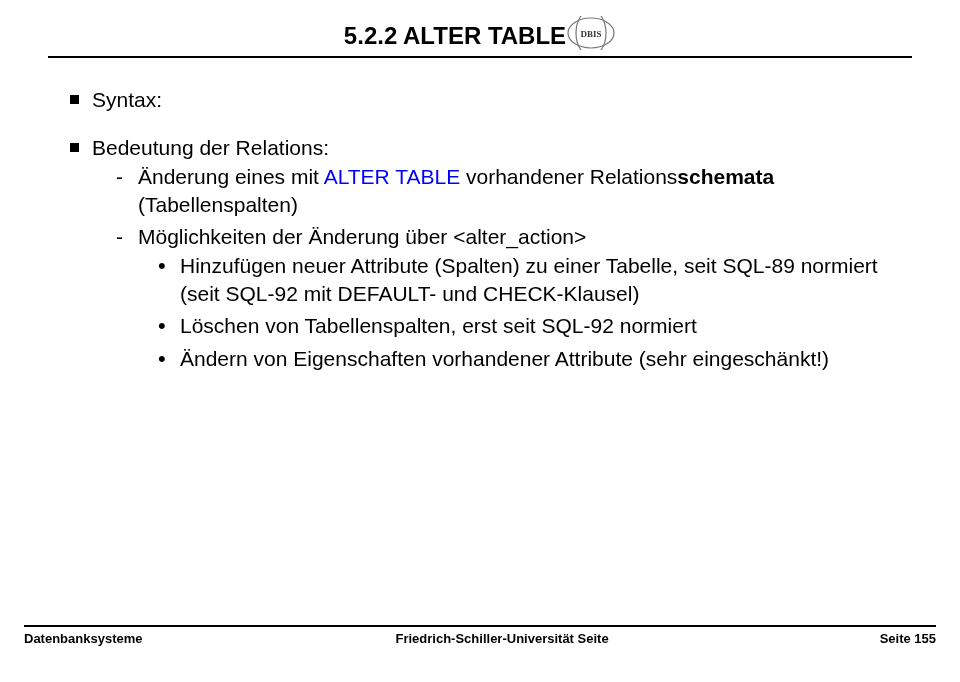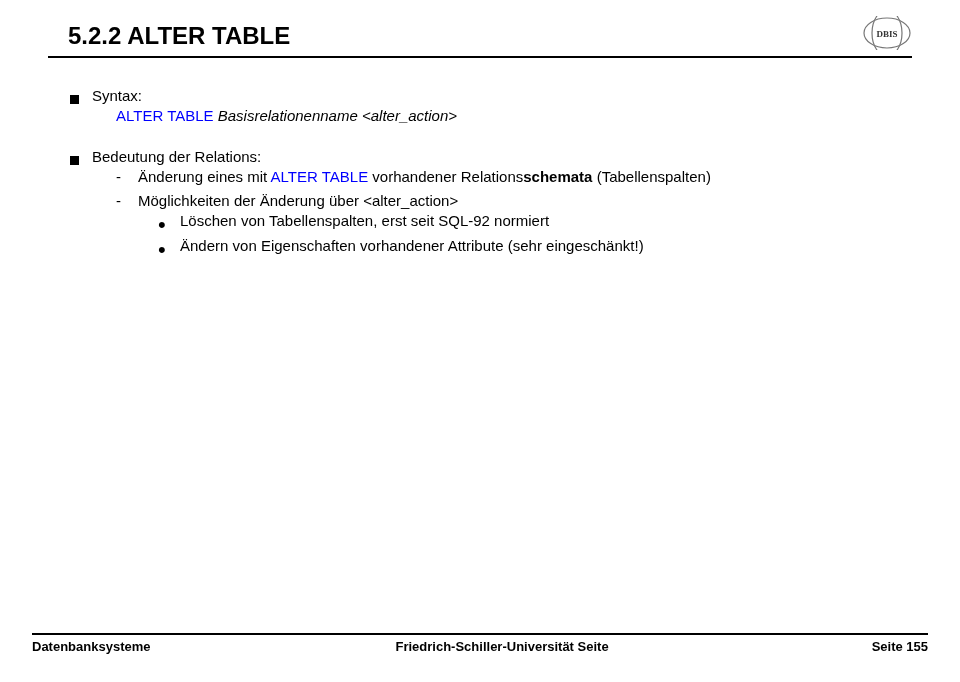--- a/index.html
+++ b/index.html
@@ -9,42 +9,41 @@
     background: #ffffff;
     font-family: Arial, Helvetica, sans-serif;
     position: relative;
     color: #000;
   }
   .page {
     padding: 22px 48px 0 48px;
   }
   .header-row {
     display: flex;
-    justify-content: space-between;
+    justify-content: center;
     align-items: flex-start;
     margin-bottom: 6px;
-    margin-left: 20px;
   }
   .title {
     font-size: 24px;
     font-weight: bold;
   }
   .logo {
     width: 50px;
     height: 34px;
     margin-top: -6px;
   }
   .underline {
     height: 2px;
     background: #000;
     margin-bottom: 28px;
   }
   .content {
     padding-left: 22px;
-    font-size: 15px;
+    font-size: 21px;
     line-height: 1.35;
   }
   .bullet-main {
     position: relative;
     padding-left: 22px;
     margin-bottom: 20px;
   }
   .bullet-main::before {
     content: "";
     position: absolute;
@@ -89,23 +88,23 @@
     content: "•";
     position: absolute;
     left: 0;
     top: 0;
     font-size: 22px;
     line-height: 1.28;
   }
   .footer {
     position: absolute;
     left: 0;
-    bottom: 28px;
+    bottom: 36px;
     width: 100%;
-    padding: 0 32px;
+    padding: 0 24px;
   }
   .footer-line {
     height: 2px;
     background: #000;
     margin-bottom: 4px;
   }
   .footer-row {
     display: flex;
     justify-content: space-between;
     align-items: center;
@@ -131,40 +130,34 @@
         <text x="25" y="21" text-anchor="middle" font-size="9" font-weight="bold" fill="#333" font-family="serif">DBIS</text>
       </svg>
     </div>
   </div>
   <div class="underline"></div>
 
   <div class="content">
 
     <div class="bullet-main">
       <span class="label">Syntax:</span>
-      <div class="syntax-line">
-        <span class="kw">ALTER TABLE</span>
-        <span> </span>
-        <span class="emph">Basisrelationenname</span>
-        <span> </span>
-        <span class="emph">&lt;alter_action&gt;</span>
-      </div>
     </div>
 
     <div class="bullet-main">
       <span class="label">Bedeutung der Relations:</span>
 
       <div class="dash-list">
         <div class="dash-item">
           <span>Änderung eines mit </span><span class="kw">ALTER TABLE</span><span> vorhandener Relations</span><span class="bold">schemata</span><span> (Tabellenspalten)</span>
         </div>
         <div class="dash-item">
           <span>Möglichkeiten der Änderung über &lt;alter_action&gt;</span>
 
           <div class="dot-list">
+            <div class="dot-item"><span>Hinzufügen neuer Attribute (Spalten) zu einer Tabelle, seit SQL-89 normiert (seit SQL-92 mit DEFAULT- und CHECK-Klausel)</span></div>
             <div class="dot-item"><span>Löschen von Tabellenspalten, erst seit SQL-92 normiert</span></div>
             <div class="dot-item"><span>Ändern von Eigenschaften vorhandener Attribute (sehr eingeschänkt!)</span></div>
           </div>
         </div>
       </div>
     </div>
 
   </div>
 </div>
 

